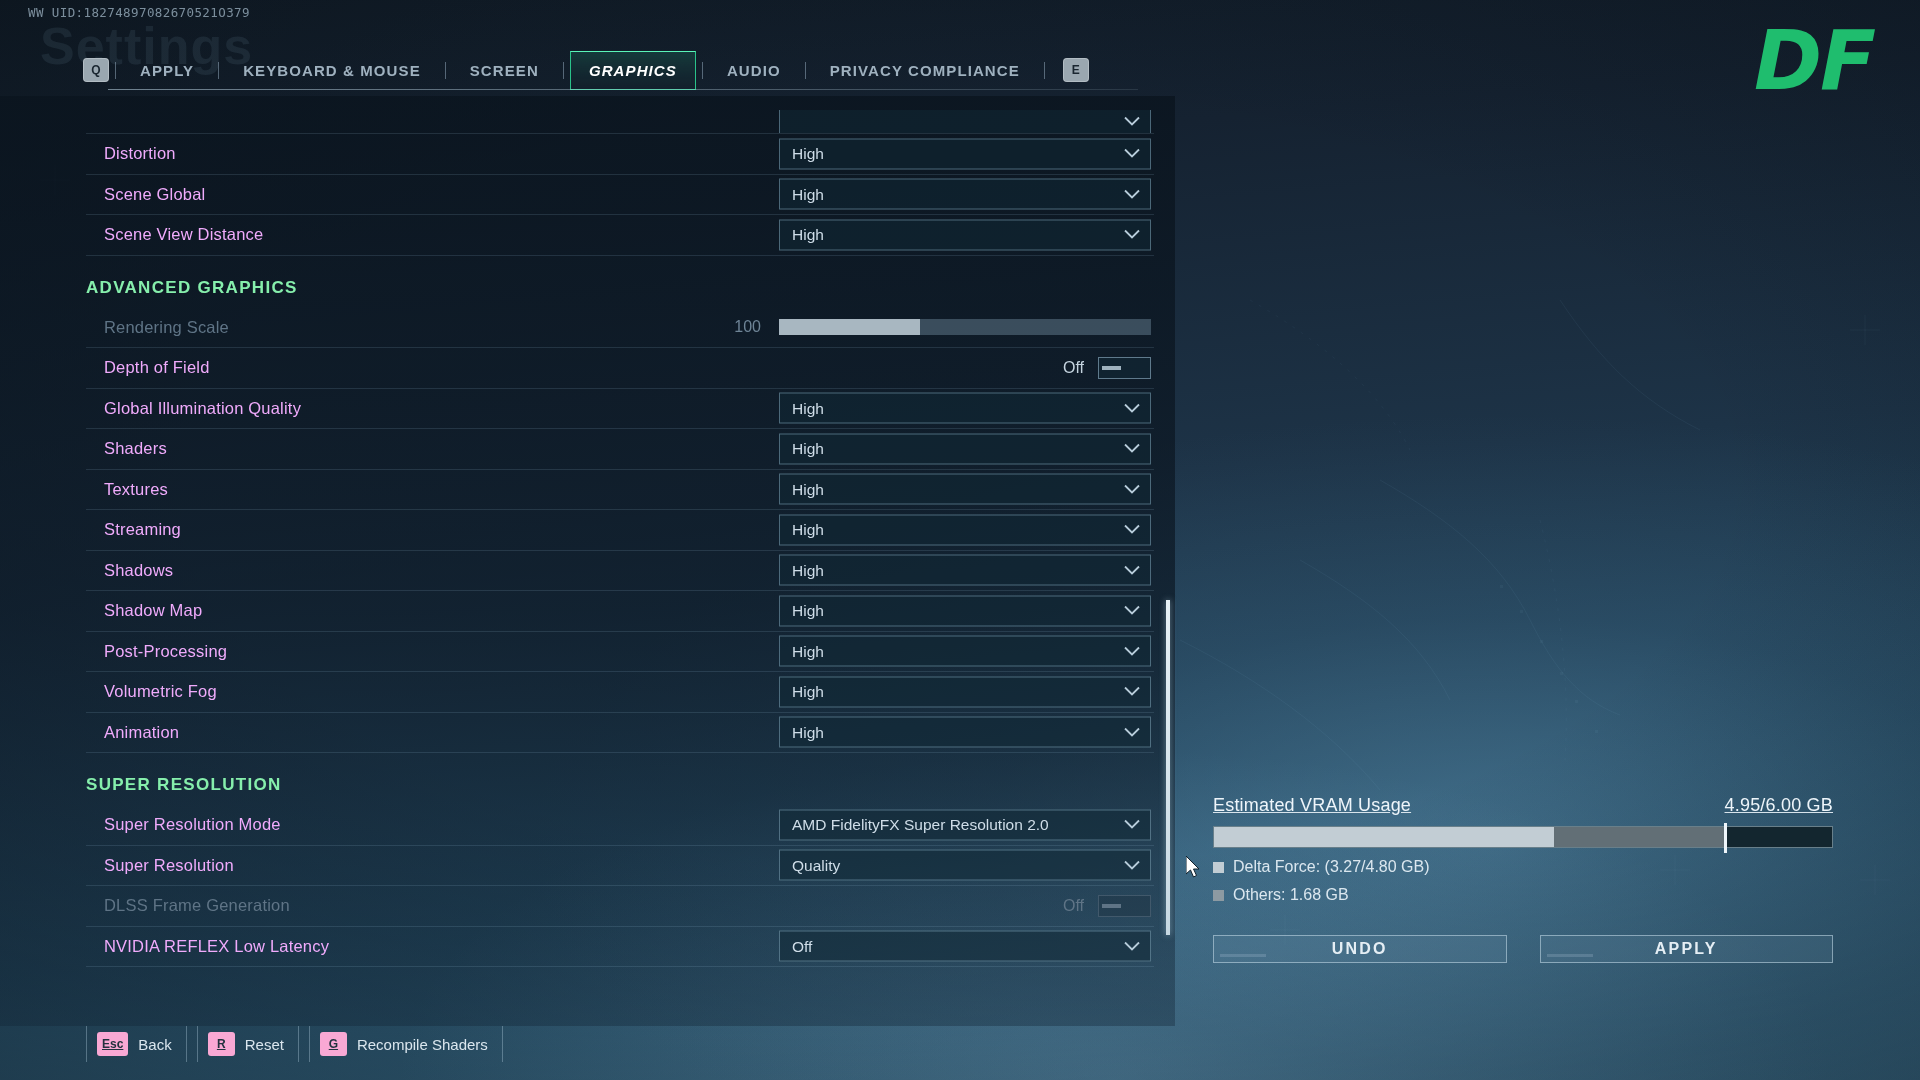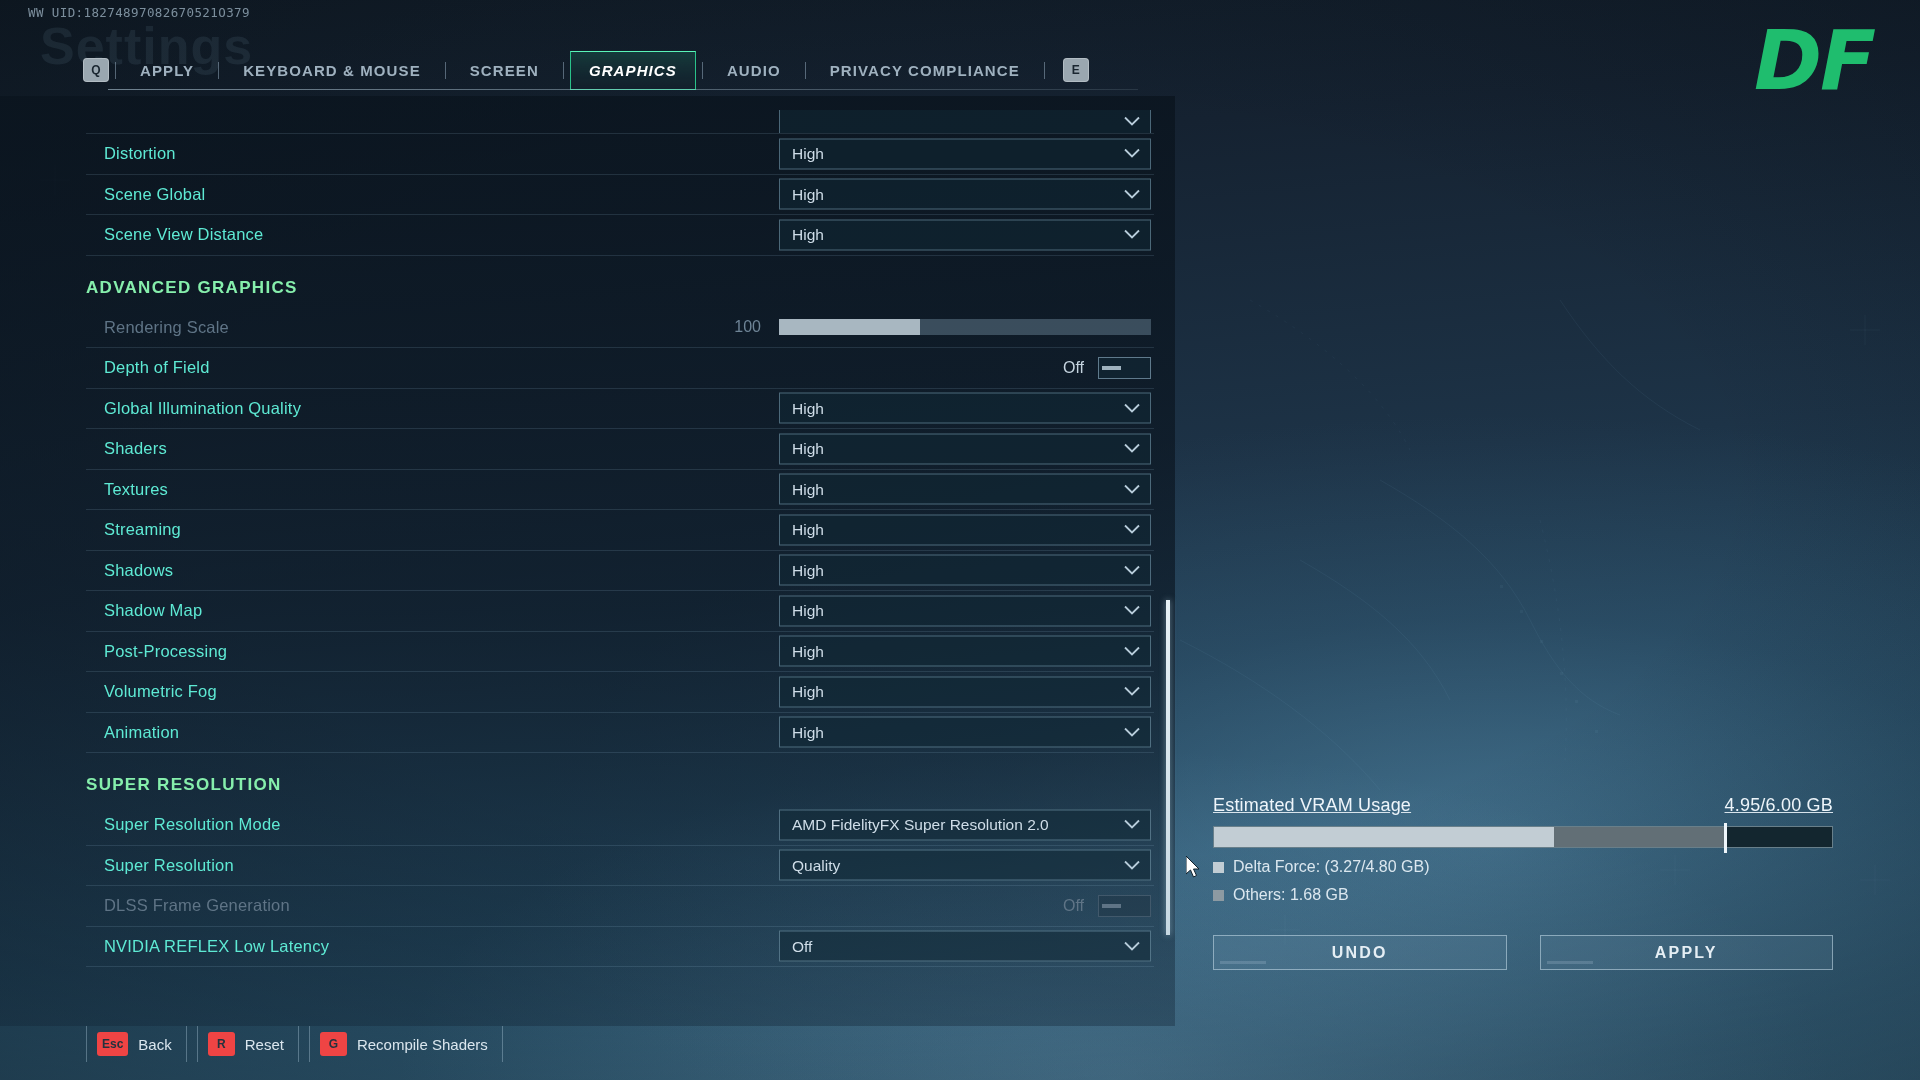--- a/index.html
+++ b/index.html
@@ -101,21 +101,21 @@
     color:#86efac; padding:22px 0 10px 0;
   }
   .row {
     position:relative;
     height:40.5px;
     display:flex; align-items:center;
     border-bottom:1px solid rgba(150,185,210,.16);
   }
   .row.first-partial { height:24px; overflow:hidden; border-bottom:1px solid rgba(150,185,210,.16);}
   .row-label {
-    font-size:16.5px; color:#5eead4; padding-left:18px;
+    font-size:16.5px; color:#f0abfc; padding-left:18px;
     letter-spacing:.2px;
     font-family:"Liberation Sans", sans-serif;
   }
   .row.disabled .row-label { color:#5f7486; }
   .ctrl {
     position:absolute; right:3px; top:50%; transform:translateY(-50%);
     display:flex; align-items:center;
   }
   
   .dd {
@@ -184,21 +184,21 @@
   }
   .legend { display:flex; align-items:center; margin-top:10px; }
   .legend-sw { width:11px; height:11px; margin-right:9px; }
   .legend-txt { font-size:16px; color:#dbe7ef;text-align:center; }
 
   #actions {
     position:absolute; left:1213px; top:935px; width:620px;
     display:flex; gap:33px;
   }
   .act-btn {
-    flex:1; height:35px;
+    flex:1; height:28px;
     border:1px solid rgba(200,222,235,.55);
     background:rgba(120,155,180,.16);
     display:flex; align-items:center; justify-content:center;
     font-size:16px; font-weight:bold; letter-spacing:2.2px;
     color:#e5eef4;
     position:relative;
   }
   .act-btn::after {
     content:""; position:absolute; left:6px; bottom:5px; width:46px; height:3px;
     background:rgba(210,230,242,.18);
@@ -211,24 +211,25 @@
   }
   .hint {
     display:flex; align-items:center;
     padding:6px 14px 6px 10px;
     border-left:1px solid rgba(190,215,232,.35);
     border-right:1px solid rgba(190,215,232,.35);
     margin-right:10px;
   }
   .hint-key {
     min-width:27px; height:22px; padding:12px 5px; border-radius:3px;
-    background:#ef4444; color:#22323e;
+    background:#f9a8d4; color:#22323e;
     display:flex; align-items:center; justify-content:center;
     font-size:12px; font-weight:bold;
     margin-right:10px;
+    text-decoration:underline;
   }
   .hint-txt { font-size:15px; color:#dae6ee; }
 
   
   #watermark {
     position:absolute; right:46px; top:22px; text-align:center;
   }
   #wm-logo {
     font-size:82px; font-weight:bold; font-style:italic;
     letter-spacing:-2px; line-height:.95;

